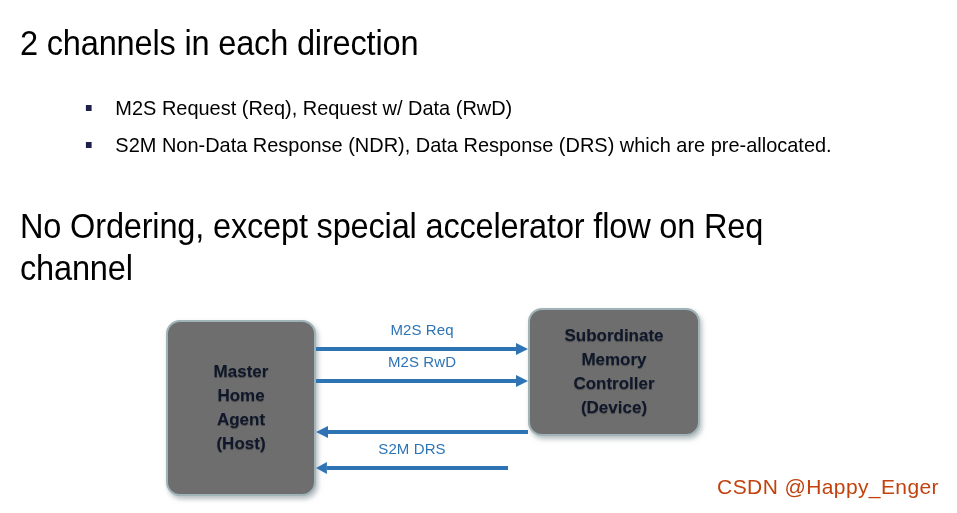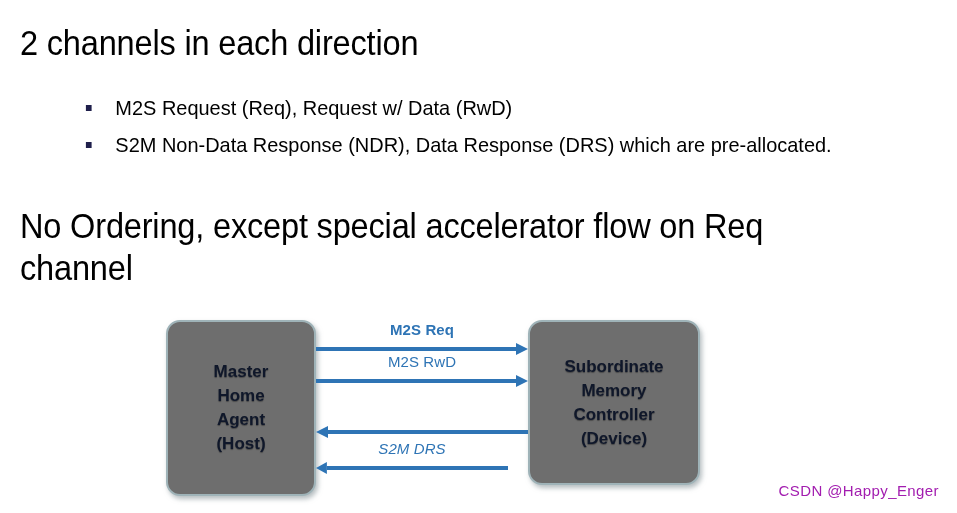--- a/index.html
+++ b/index.html
@@ -90,23 +90,23 @@
     box-sizing: border-box;
   }
   #node-master {
     left: 166px;
     top: 320px;
     width: 150px;
     height: 176px;
   }
   #node-subordinate {
     left: 528px;
-    top: 320px;
+    top: 308px;
     width: 172px;
-    height: 165px;
+    height: 128px;
   }
   .node-text { white-space: pre-line; }
 
   .flow-row {
     position: absolute;
     height: 34px;
   }
   .flow-label {
     position: absolute;
     left: 0;
@@ -126,23 +126,23 @@
     width: 100%;
     height: 14px;
     overflow: visible;
   }
 
   
   #watermark {
     position: absolute;
     right: 18px;
     bottom: 14px;
-    color: #a21caf;
-    font-family: "Liberation Sans", sans-serif;
-    font-size: 15px;
+    color: #c2410c;
+    font-family: "Liberation Sans", sans-serif;
+    font-size: 21px;
     letter-spacing: 0.4px;
     user-select: none;
   }
 </style>
 </head>
 <body>
 
 <div class="slide-heading" id="heading-one">2 channels in each direction</div>
 
 <ul class="bullet-list">
@@ -167,21 +167,21 @@
 (Host)</span>
   </div>
 
   <div class="node-box" id="node-subordinate">
     <span class="node-text">Subordinate
 Memory
 Controller
 (Device)</span>
   </div>
 
-  <div class="flow-row" style="left:316px; top:321px; width:212px;font-weight:bold;">
+  <div class="flow-row" style="left:316px; top:321px; width:212px;">
     <span class="flow-label">M2S Req</span>
     <svg class="flow-svg" viewBox="0 0 212 14" preserveAspectRatio="none">
       <line x1="0" y1="8" x2="200" y2="8" stroke="#2E74B5" stroke-width="4"></line>
       <polygon points="200,2 212,8 200,14" fill="#2E74B5"></polygon>
     </svg>
   </div>
 
   <div class="flow-row" style="left:316px; top:353px; width:212px;">
     <span class="flow-label">M2S RwD</span>
     <svg class="flow-svg" viewBox="0 0 212 14" preserveAspectRatio="none">
@@ -190,21 +190,21 @@
     </svg>
   </div>
 
   <div class="flow-row" style="left:316px; top:404px; width:212px;">
     <svg class="flow-svg" viewBox="0 0 212 14" preserveAspectRatio="none">
       <line x1="12" y1="8" x2="212" y2="8" stroke="#2E74B5" stroke-width="4"></line>
       <polygon points="12,2 0,8 12,14" fill="#2E74B5"></polygon>
     </svg>
   </div>
 
-  <div class="flow-row" style="left:316px; top:440px; width:192px;font-style:italic;">
+  <div class="flow-row" style="left:316px; top:440px; width:192px;">
     <span class="flow-label">S2M DRS</span>
     <svg class="flow-svg" viewBox="0 0 212 14" preserveAspectRatio="none">
       <line x1="12" y1="8" x2="212" y2="8" stroke="#2E74B5" stroke-width="4"></line>
       <polygon points="12,2 0,8 12,14" fill="#2E74B5"></polygon>
     </svg>
   </div>
 
 </div>
 
 <div id="watermark">CSDN @Happy_Enger</div>

